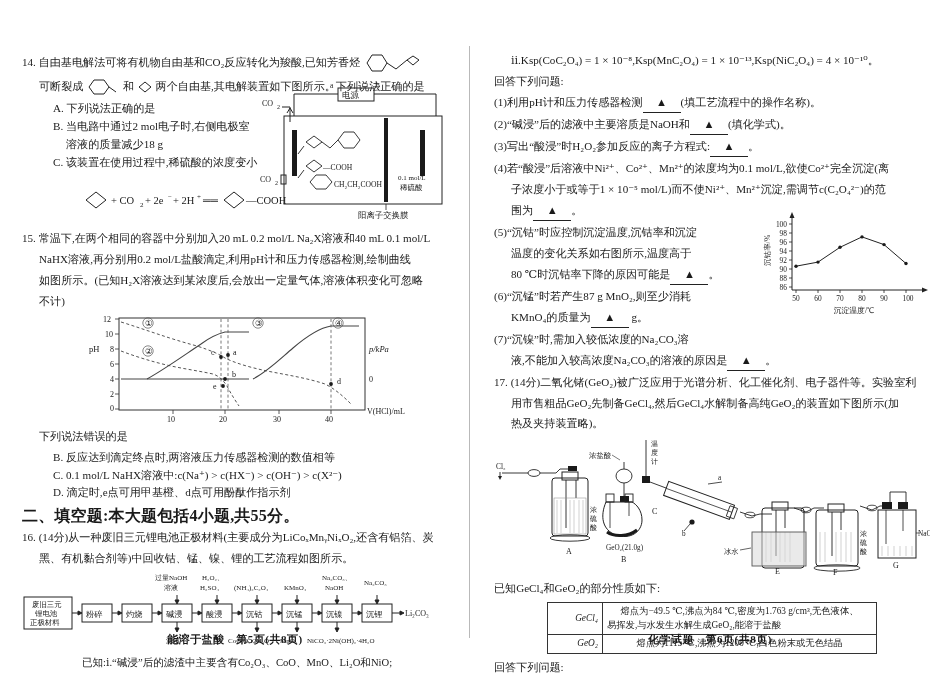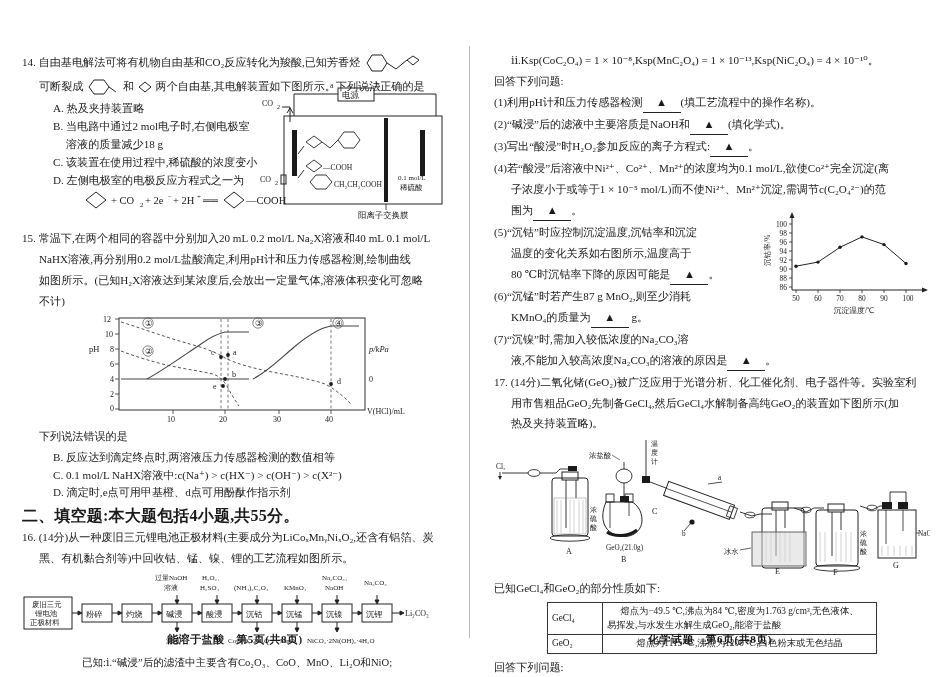--- a/index.html
+++ b/index.html
@@ -25,21 +25,21 @@
   .ring{display:inline-block;vertical-align:middle;}
   
   .graph-wrap{margin:3px 0 2px 0;display:flex;justify-content:center;}
   
   .flow{margin:3px 0 0 0;}
   .note{font-size:10.6px;text-align:center;margin-top:3px;}
   
   table.props{border-collapse:collapse;margin:4px auto 5px auto;width:330px;
               font-size:9.3px;line-height:1.45;}
   table.props td{border:1px solid #333;padding:2px 4px;vertical-align:middle;}
-  table.props td.k{text-align:left;width:46px;}
+  table.props td.k{text-align:right;width:46px;font-style:italic;}
   .mini-chart{position:absolute;}
 </style>
 </head>
 <body>
 
 <div class="page">
 
   <div class="col col-left">
 
     <div>
@@ -61,36 +61,32 @@
         <span>和</span>
         <svg class="ring" width="16" height="16" viewBox="0 0 16 16">
           <polygon points="2,8 8,3 14,8 8,13" fill="none" stroke="#222" stroke-width="1"></polygon>
         </svg>
         <span>两个自由基,其电解装置如下图所示。下列说法正确的是</span>
       </p>
 
       <div style="position:relative;height:128px;">
         <p class="opt" style="position:absolute;top:0;left:0;">
           <span>A.</span>
-          <span>热及夹持装置略</span>
+          <span>下列说法正确的是</span>
         </p>
         <p class="opt" style="position:absolute;top:18px;left:0;">
           <span>B.</span>
           <span>当电路中通过2 mol电子时,右侧电极室</span>
         </p>
         <p class="opt opt2" style="position:absolute;top:36px;left:0;">
           <span>溶液的质量减少18 g</span>
         </p>
         <p class="opt" style="position:absolute;top:54px;left:0;">
           <span>C.</span>
           <span>该装置在使用过程中,稀硫酸的浓度变小</span>
-        </p>
-        <p class="opt" style="position:absolute;top:72px;left:0;">
-          <span>D.</span>
-          <span>左侧电极室的电极反应方程式之一为</span>
         </p>
         <div style="position:absolute;top:88px;left:60px;">
           <svg width="230" height="24" viewBox="0 0 230 24">
             <polygon points="4,12 14,4 24,12 14,20" fill="none" stroke="#222" stroke-width="1"></polygon>
             <text x="29" y="16" font-size="10.5" font-family="Liberation Serif, serif" fill="#1a1a1a">+ CO</text>
             <text x="58" y="19" font-size="7" font-family="Liberation Serif, serif" fill="#1a1a1a">2</text>
             <text x="63" y="16" font-size="10.5" font-family="Liberation Serif, serif" fill="#1a1a1a">+ 2e</text>
             <text x="86" y="11" font-size="7" font-family="Liberation Serif, serif" fill="#1a1a1a">−</text>
             <text x="91" y="16" font-size="10.5" font-family="Liberation Serif, serif" fill="#1a1a1a">+ 2H</text>
             <text x="115" y="11" font-size="7" font-family="Liberation Serif, serif" fill="#1a1a1a">+</text>

